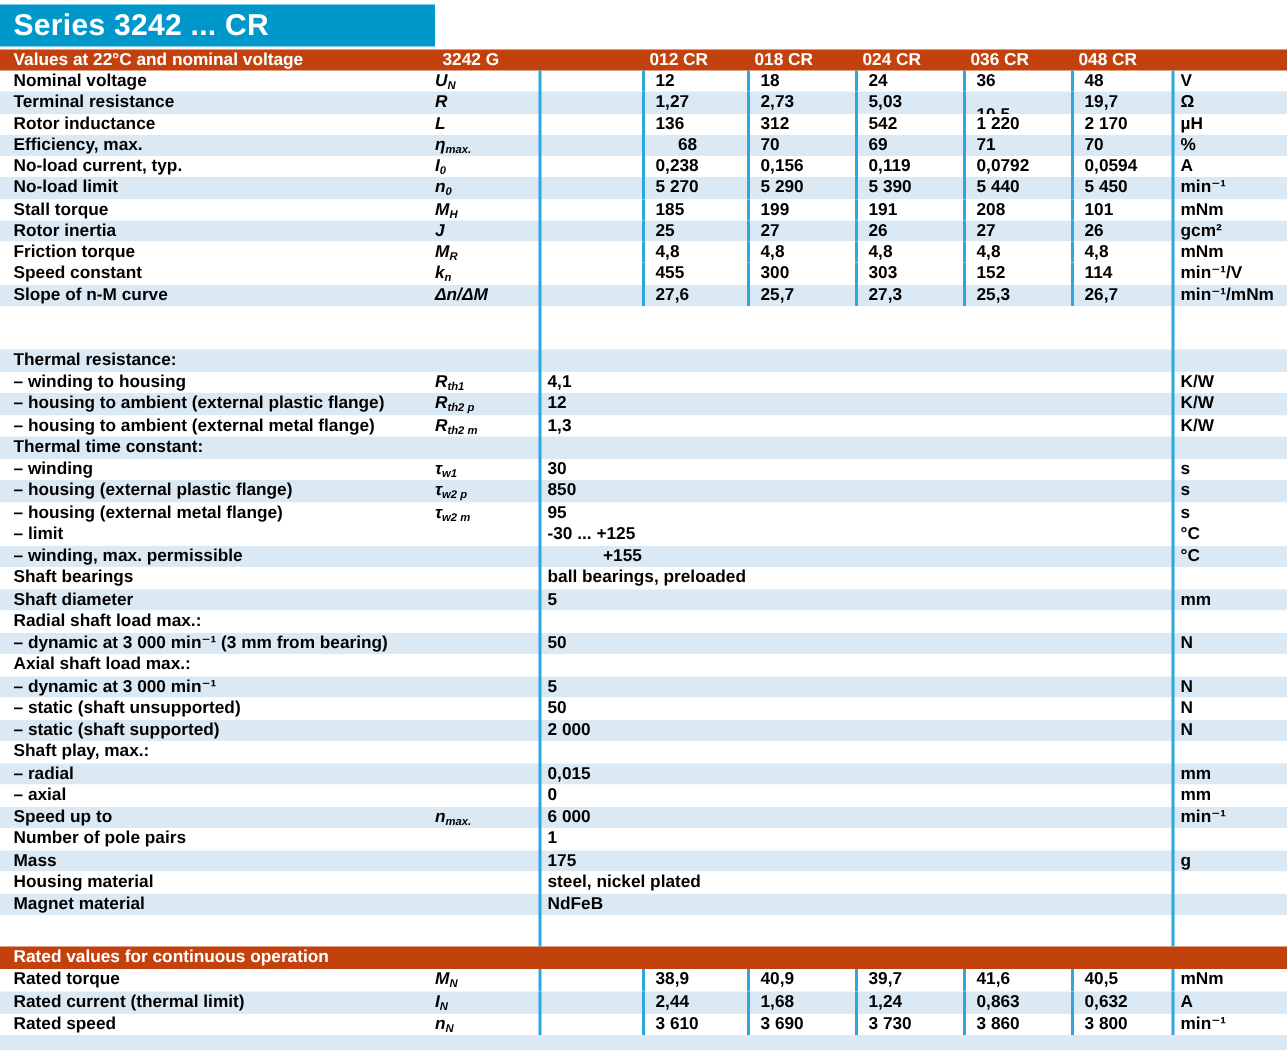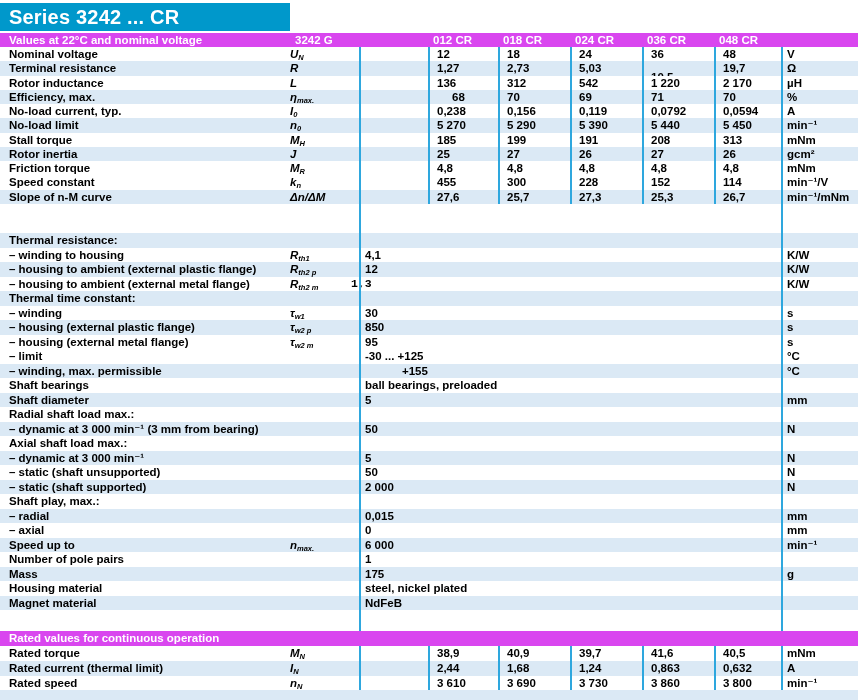--- a/index.html
+++ b/index.html
@@ -1,20 +1,20 @@
 <!DOCTYPE html>
 <html><head>
 <meta charset="utf-8">
 <style>
   html,body{margin:0;padding:0;background:#fff;}
   .page{position:relative;width:858px;height:700px;background:#fff;overflow:hidden;
         font-family:"Liberation Sans","DejaVu Sans",sans-serif;font-weight:bold;color:#000;font-size:11.5px;}
   .titlebar{position:absolute;left:0;top:3px;width:290px;height:28px;background:#0098cb;color:#fff;
         font-size:20px;line-height:28px;padding-left:9px;box-sizing:border-box;letter-spacing:.2px;}
-  .blackbar{position:absolute;left:0;width:858px;height:15px;background:#d946ef;color:#fff;line-height:15px;font-size:11.5px;}
+  .blackbar{position:absolute;left:0;width:858px;height:15px;background:#c2410c;color:#fff;line-height:15px;font-size:11.5px;}
   .blackbar .hl{position:absolute;top:0;white-space:nowrap;}
   .rowsbox{position:absolute;left:0;width:858px;}
   .row{position:relative;width:858px;background:#fff;}
   .row.blue{background:#dbe9f5;}
   .cell{position:absolute;top:0;white-space:nowrap;line-height:inherit;}
   .sym i{font-style:italic;}
   sub{font-size:7.5px;font-style:italic;vertical-align:-2px;letter-spacing:0;}
   .vline{position:absolute;width:2px;background:#2ea7de;top:0;}
   .vglobal{position:absolute;width:2px;background:#2ea7de;}
   .bottomband{position:absolute;left:0;top:690px;width:858px;height:10px;background:#dbe9f5;}
@@ -127,21 +127,21 @@
         <span class="vline" style="left: 498px; height: 14.25px;"></span>
         <span class="vline" style="left: 570px; height: 14.25px;"></span>
         <span class="vline" style="left: 642px; height: 14.25px;"></span>
         <span class="vline" style="left: 714px; height: 14.25px;"></span>
         <span class="cell" style="left: 9px;">Stall torque</span>
         <span class="cell sym" style="left: 290px;"><i>M</i><sub>H</sub></span>
         <span class="cell" style="left: 437px;">185</span>
         <span class="cell" style="left: 507px;">199</span>
         <span class="cell" style="left: 579px;">191</span>
         <span class="cell" style="left: 651px;">208</span>
-        <span class="cell" style="left: 723px;">313</span>
+        <span class="cell" style="left: 723px;">101</span>
         <span class="cell" style="left: 787px;">mNm</span>
       </div>
       <div class="row blue" style="height: 14.25px; line-height: 14.25px;">
         <span class="vline" style="left: 428px; height: 14.25px;"></span>
         <span class="vline" style="left: 498px; height: 14.25px;"></span>
         <span class="vline" style="left: 570px; height: 14.25px;"></span>
         <span class="vline" style="left: 642px; height: 14.25px;"></span>
         <span class="vline" style="left: 714px; height: 14.25px;"></span>
         <span class="cell" style="left: 9px;">Rotor inertia</span>
         <span class="cell sym" style="left: 290px;"><i>J</i></span>
@@ -170,21 +170,21 @@
       <div class="row" style="height: 14.25px; line-height: 14.25px;">
         <span class="vline" style="left: 428px; height: 14.25px;"></span>
         <span class="vline" style="left: 498px; height: 14.25px;"></span>
         <span class="vline" style="left: 570px; height: 14.25px;"></span>
         <span class="vline" style="left: 642px; height: 14.25px;"></span>
         <span class="vline" style="left: 714px; height: 14.25px;"></span>
         <span class="cell" style="left: 9px;">Speed constant</span>
         <span class="cell sym" style="left: 290px;"><i>k</i><sub>n</sub></span>
         <span class="cell" style="left: 437px;">455</span>
         <span class="cell" style="left: 507px;">300</span>
-        <span class="cell" style="left: 579px;">228</span>
+        <span class="cell" style="left: 579px;">303</span>
         <span class="cell" style="left: 651px;">152</span>
         <span class="cell" style="left: 723px;">114</span>
         <span class="cell" style="left: 787px;">min⁻¹/V</span>
       </div>
       <div class="row blue" style="height: 14.25px; line-height: 14.25px;">
         <span class="vline" style="left: 428px; height: 14.25px;"></span>
         <span class="vline" style="left: 498px; height: 14.25px;"></span>
         <span class="vline" style="left: 570px; height: 14.25px;"></span>
         <span class="vline" style="left: 642px; height: 14.25px;"></span>
         <span class="vline" style="left: 714px; height: 14.25px;"></span>
@@ -210,21 +210,21 @@
       </div>
       <div class="row blue" style="height: 14.5px; line-height: 14.5px;">
         <span class="cell" style="left: 9px;">– housing to ambient (external plastic flange)</span>
         <span class="cell sym" style="left: 290px;"><i>R</i><sub>th2 p</sub></span>
         <span class="cell" style="left: 365px;">12</span>
         <span class="cell" style="left: 787px;">K/W</span>
       </div>
       <div class="row" style="height: 14.5px; line-height: 14.5px;">
         <span class="cell" style="left: 9px;">– housing to ambient (external metal flange)</span>
         <span class="cell sym" style="left: 290px;"><i>R</i><sub>th2 m</sub></span>
-        <span class="cell" style="left: 351px; font-family: Liberation Mono, monospace;">1,3</span>
+        <span class="cell" style="left: 365px;">1,3</span>
         <span class="cell" style="left: 787px;">K/W</span>
       </div>
       <div class="row blue" style="height: 14.5px; line-height: 14.5px;">
         <span class="cell" style="left: 9px;">Thermal time constant:</span>
       </div>
       <div class="row" style="height: 14.5px; line-height: 14.5px;">
         <span class="cell" style="left: 9px;">– winding</span>
         <span class="cell sym" style="left: 290px;"><i>τ</i><sub>w1</sub></span>
         <span class="cell" style="left: 365px;">30</span>
         <span class="cell" style="left: 787px;">s</span>

